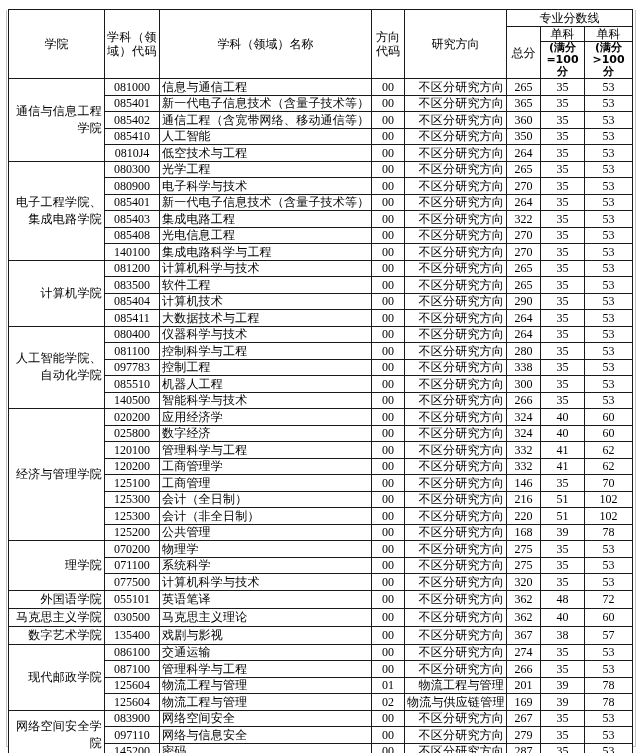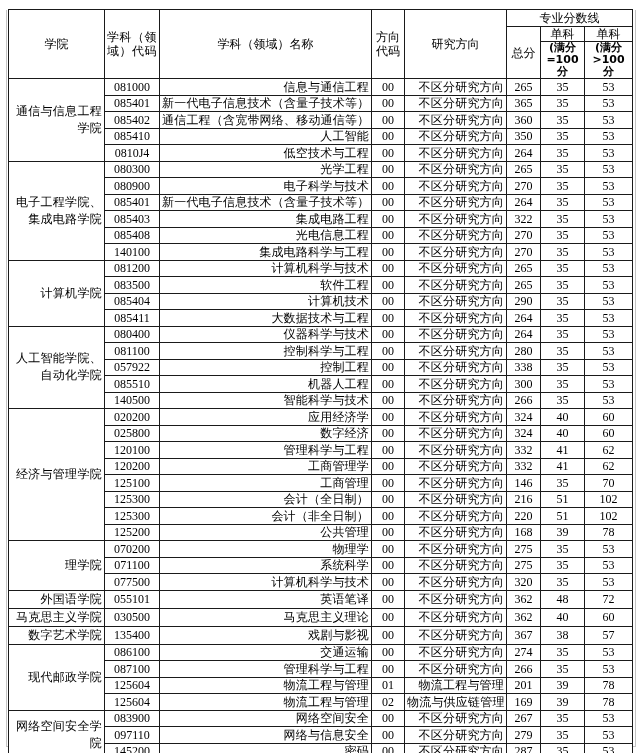--- a/index.html
+++ b/index.html
@@ -16,21 +16,21 @@
     thead tr.h1 { height: 17px; }
     thead tr.h2 { height: 15px; }
     thead tr.h3 { height: 27px; }
     th.code-h { text-align: left; padding-left: 3px; letter-spacing: 0.5px; font-family: Liberation Serif, serif; }
     th .note { font-size: 11px; line-height: 12px; display: block; font-weight: bold; }
     tbody tr { height: 16.5px; }
     tbody td { line-height: 14px; white-space: nowrap; }
     td.college { text-align: right; white-space: normal; line-height: 17px;
                  letter-spacing: 0.3px; padding: 0 3px; }
     td.num { text-align: center; font-family: "Liberation Serif", serif; font-size: 12.5px; }
-    td.name { text-align: right; padding-left: 2px; letter-spacing: 0.2px; }
+    td.name { text-align: left; padding-left: 2px; letter-spacing: 0.2px; }
     td.dir { text-align: right; letter-spacing: 0.2px; }
   </style>
 </head>
 <body>
 
 <div class="frame"></div>
 
 <table class="scores">
   <colgroup>
     <col style="width:96px">
@@ -217,21 +217,21 @@
       <tr>
         <td class="num">081100</td>
         <td class="name">控制科学与工程</td>
         <td class="num">00</td>
         <td class="dir">不区分研究方向</td>
         <td class="num">280</td>
         <td class="num">35</td>
         <td class="num">53</td>
       </tr>
       <tr>
-        <td class="num">057922</td>
+        <td class="num">097783</td>
         <td class="name">控制工程</td>
         <td class="num">00</td>
         <td class="dir">不区分研究方向</td>
         <td class="num">338</td>
         <td class="num">35</td>
         <td class="num">53</td>
       </tr>
       <tr>
         <td class="num">085510</td>
         <td class="name">机器人工程</td>

